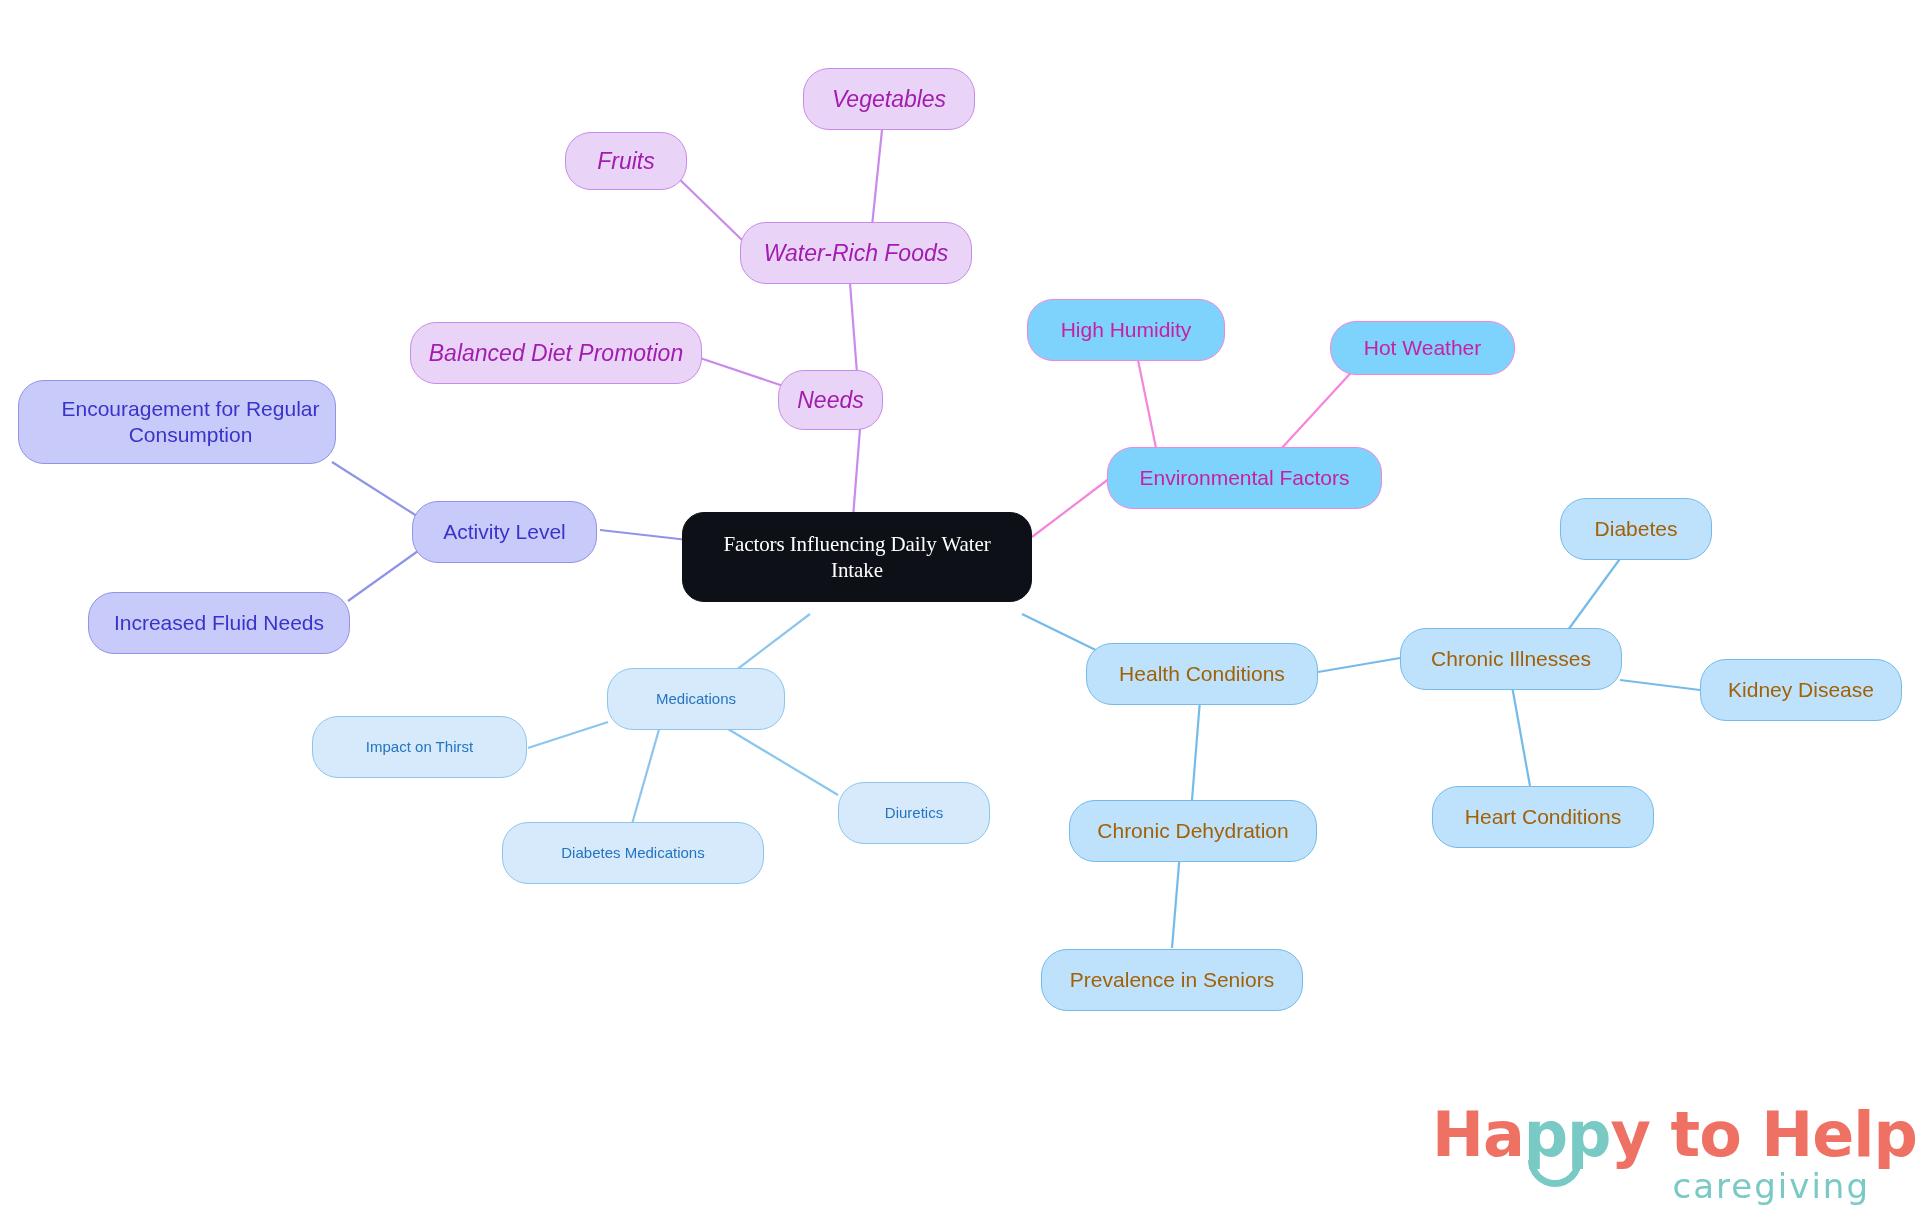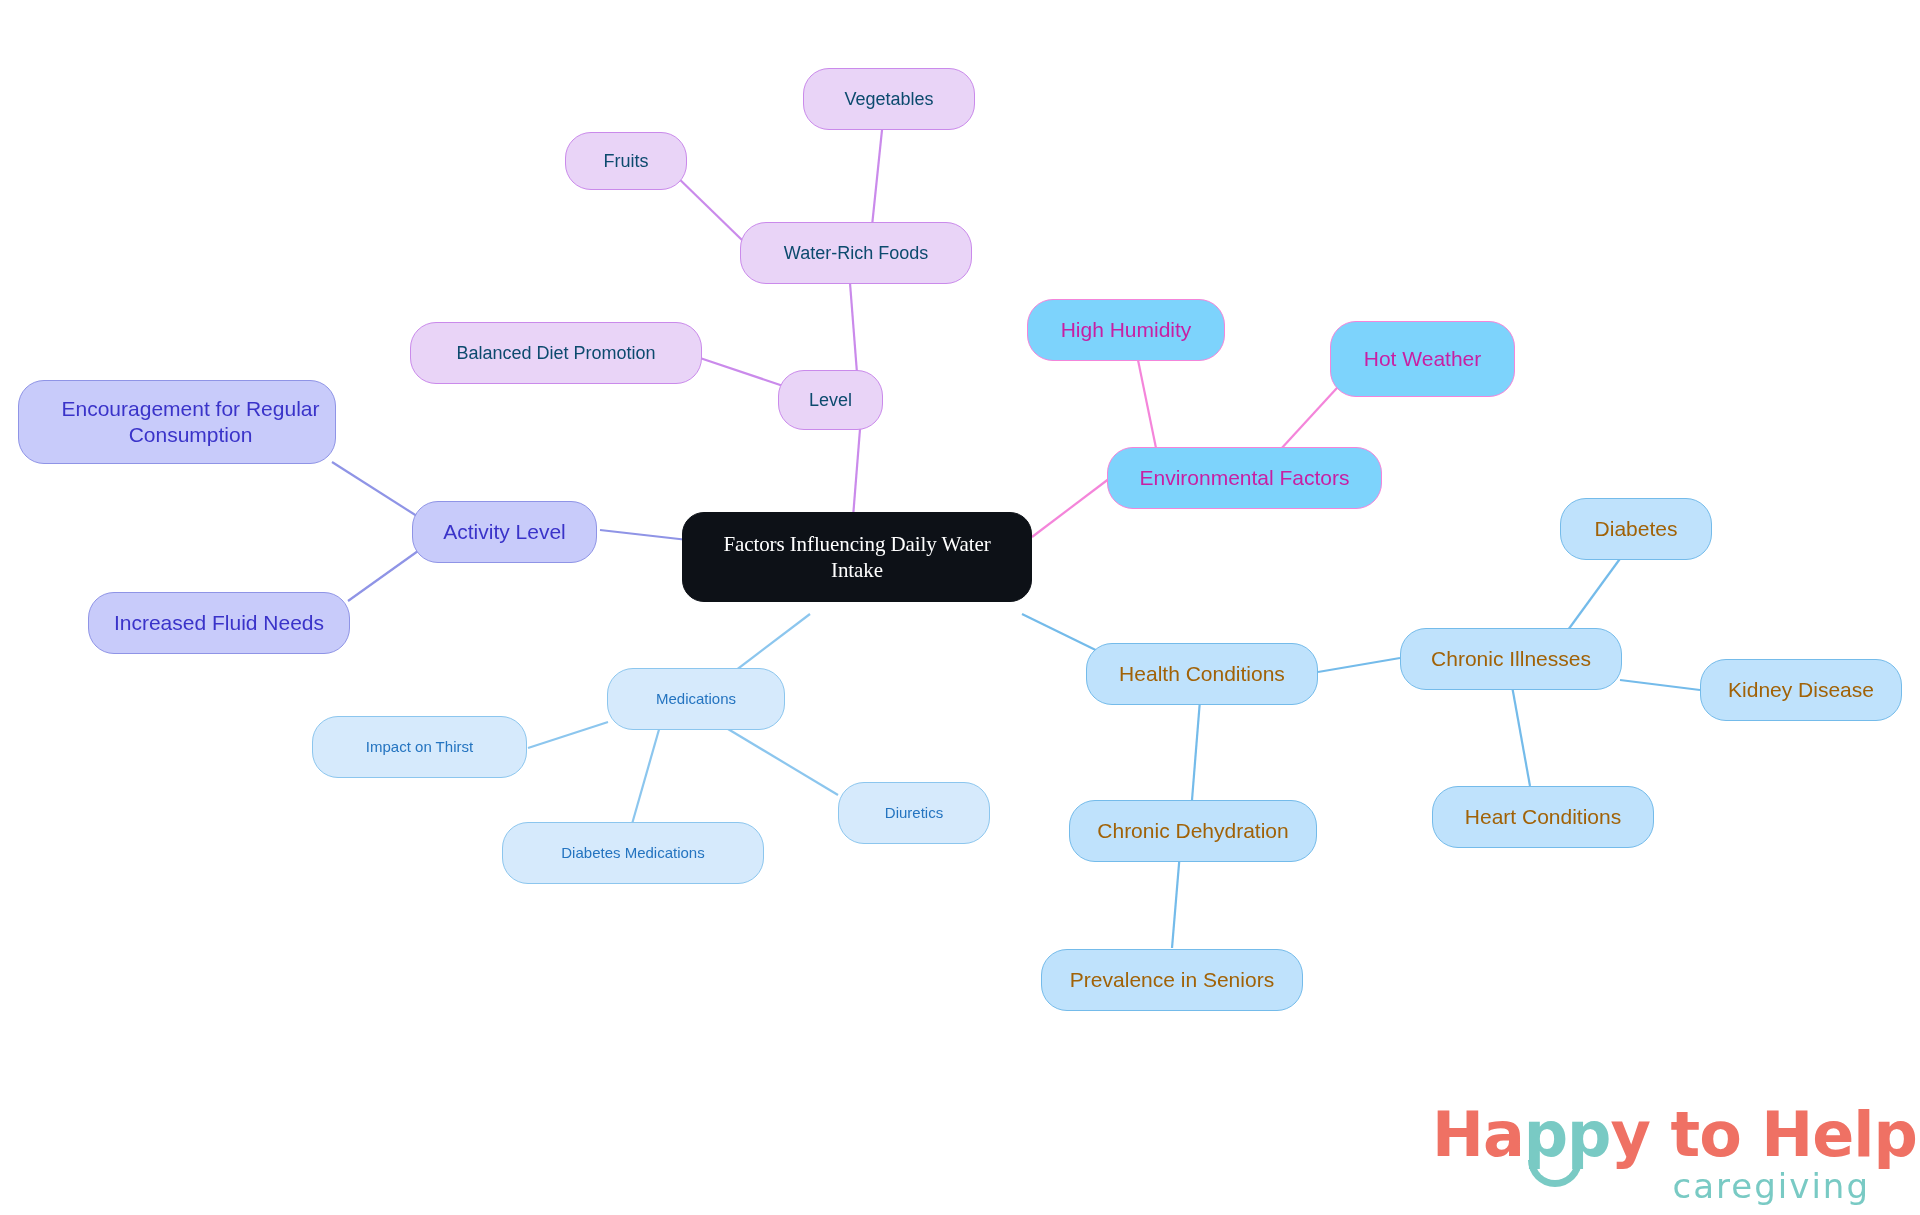--- a/index.html
+++ b/index.html
@@ -48,22 +48,23 @@
   }
   .node.lav {
     background: #c8cbfa;
     border-color: #8f94e6;
     color: #3a33c9;
     font-size: 21px;
   }
   .node.vio {
     background: #e9d4f7;
     border-color: #ca8aeb;
-    color: #0c4a6e;
-    font-size: 18px;
+    color: #a21caf;
+    font-size: 23px;
+    font-style: italic;
   }
   .node.pink {
     background: #7dd3fc;
     border-color: #f485da;
     color: #c81fa3;
     font-size: 21px;
   }
   .node.blue {
     background: #bfe2fc;
     border-color: #74bbea;
@@ -150,42 +151,42 @@
     <path d="M 1180 852 L 1172 948" stroke="#74bbea" stroke-width="2.2" fill="none"></path>
 
     <path d="M 608 722 L 528 748" stroke="#8cc6ee" stroke-width="2.2" fill="none"></path>
     <path d="M 718 723 L 838 795" stroke="#8cc6ee" stroke-width="2.2" fill="none"></path>
     <path d="M 660 726 L 632 824" stroke="#8cc6ee" stroke-width="2.2" fill="none"></path>
   </svg>
 
   <div class="node root" style="left:682px; top:512px; width:350px; height:90px;">Factors Influencing Daily Water
 Intake</div>
 
-  <div class="node vio" style="left:778px; top:370px; width:105px; height:60px;">Level</div>
+  <div class="node vio" style="left:778px; top:370px; width:105px; height:60px;">Needs</div>
 
   <div class="node vio" style="left:740px; top:222px; width:232px; height:62px;">Water-Rich Foods</div>
 
   <div class="node vio" style="left:565px; top:132px; width:122px; height:58px;">Fruits</div>
 
   <div class="node vio" style="left:803px; top:68px; width:172px; height:62px;">Vegetables</div>
 
   <div class="node vio" style="left:410px; top:322px; width:292px; height:62px;">Balanced Diet Promotion</div>
 
   <div class="node lav" style="left:412px; top:501px; width:185px; height:62px;">Activity Level</div>
 
   <div class="node lav" style="left:18px; top:380px; width:318px; height:84px;padding-left:41px;">Encouragement for Regular
 Consumption</div>
 
   <div class="node lav" style="left:88px; top:592px; width:262px; height:62px;">Increased Fluid Needs</div>
 
   <div class="node pink" style="left:1107px; top:447px; width:275px; height:62px;">Environmental Factors</div>
 
   <div class="node pink" style="left:1027px; top:299px; width:198px; height:62px;">High Humidity</div>
 
-  <div class="node pink" style="left:1330px; top:321px; width:185px; height:76px;">Hot Weather</div>
+  <div class="node pink" style="left:1330px; top:321px; width:185px; height:54px;">Hot Weather</div>
 
   <div class="node blue" style="left:1400px; top:628px; width:222px; height:62px;">Chronic Illnesses</div>
 
   <div class="node blue" style="left:1086px; top:643px; width:232px; height:62px;">Health Conditions</div>
 
   <div class="node blue" style="left:1560px; top:498px; width:152px; height:62px;">Diabetes</div>
 
   <div class="node blue" style="left:1700px; top:659px; width:202px; height:62px;">Kidney Disease</div>
 
   <div class="node blue" style="left:1432px; top:786px; width:222px; height:62px;">Heart Conditions</div>

